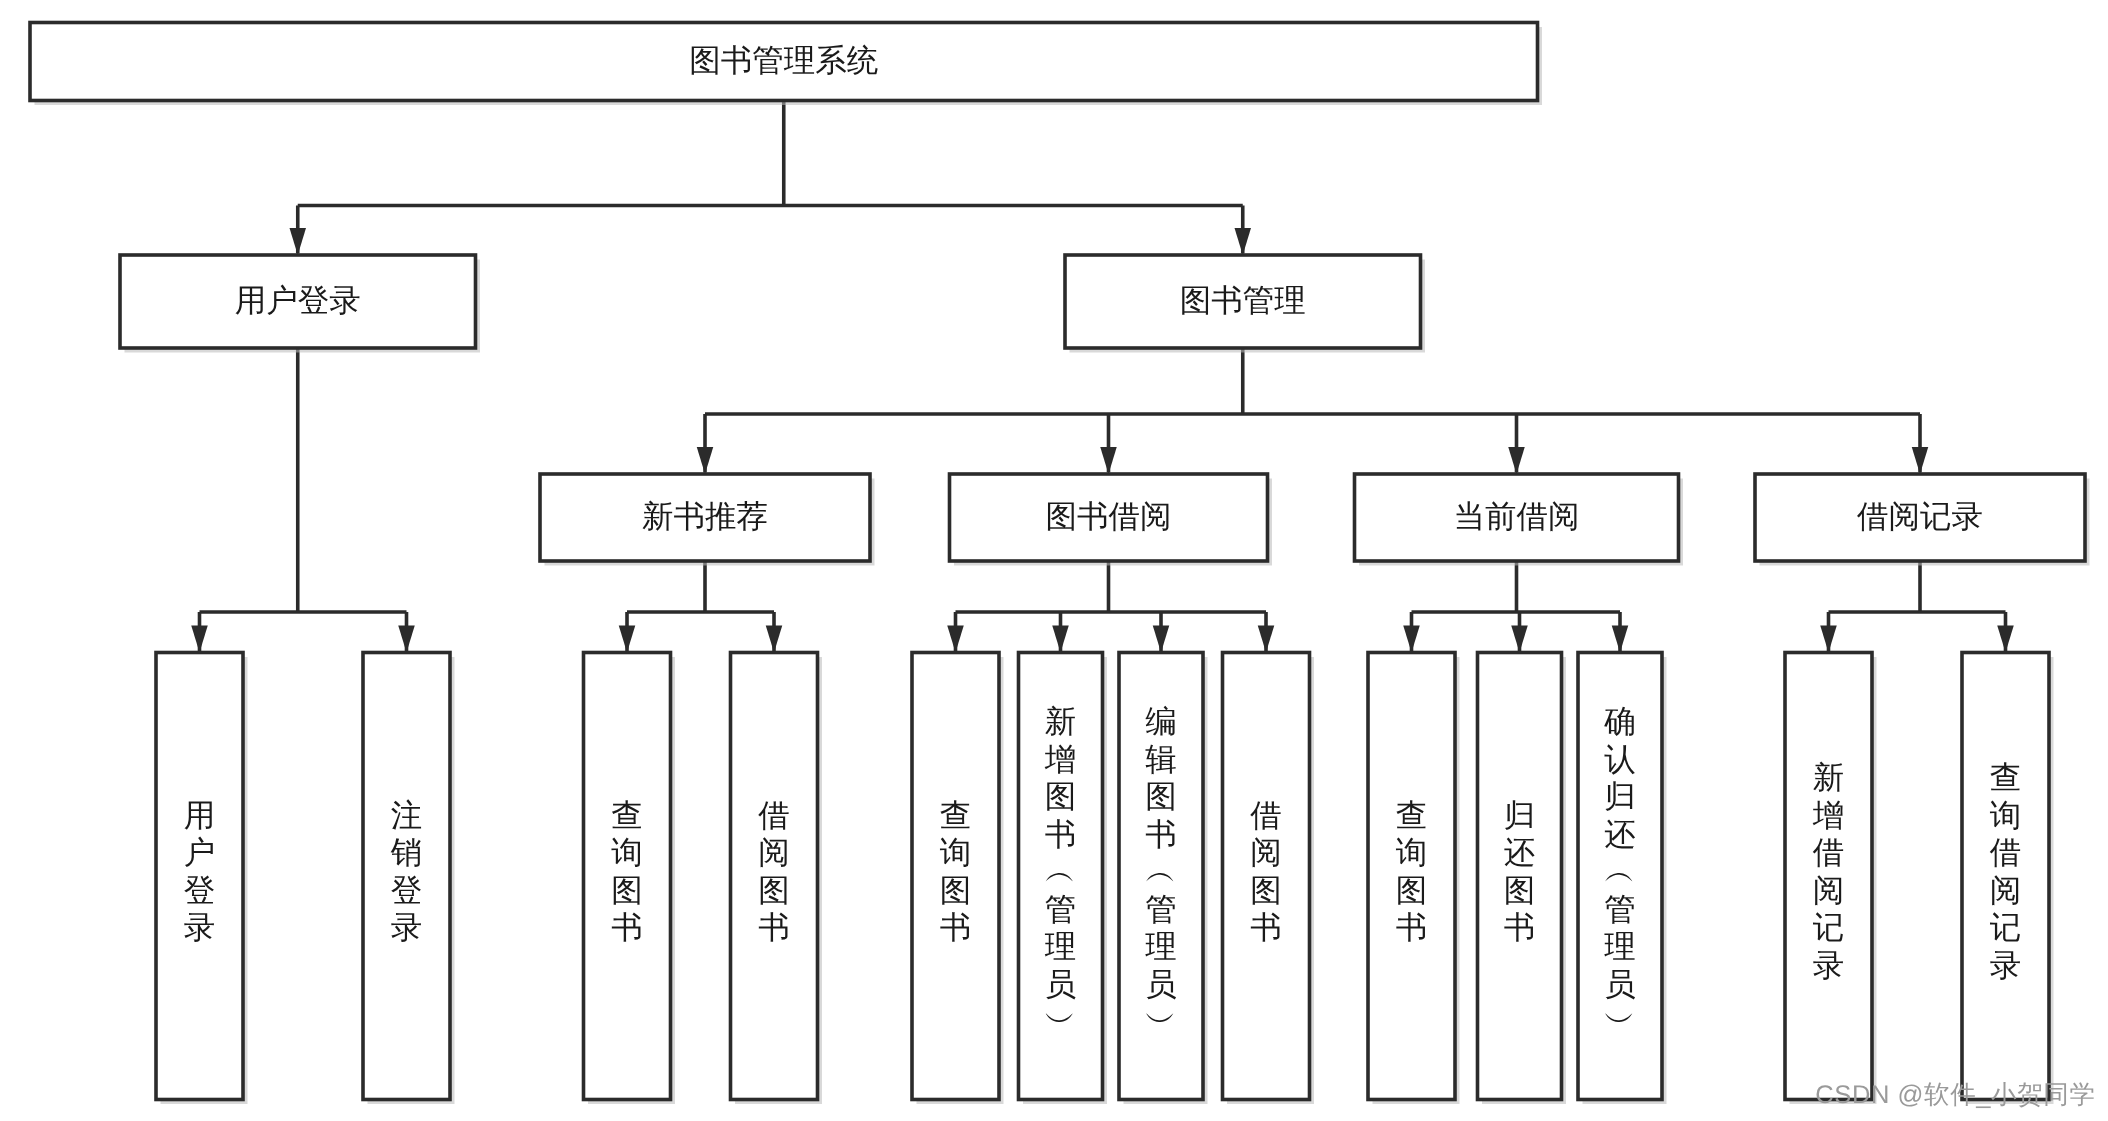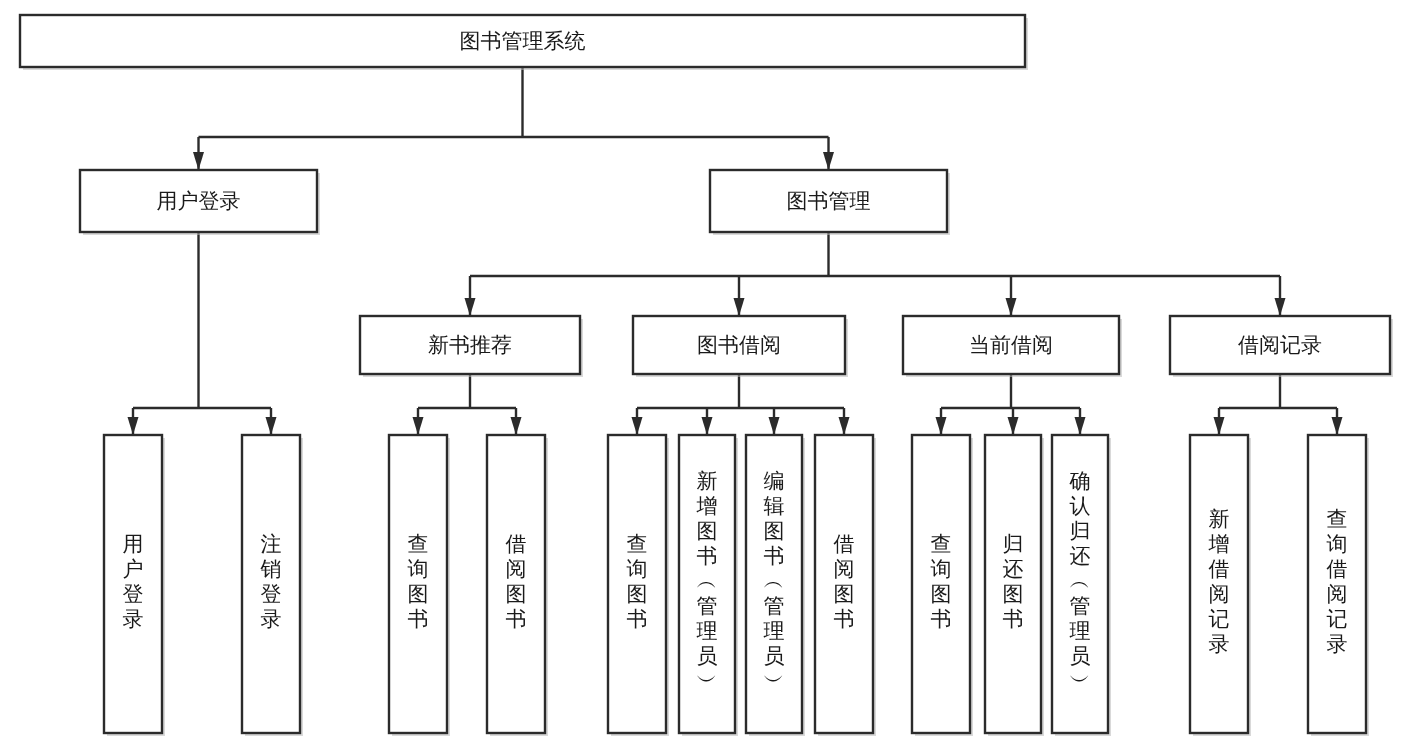--- a/index.html
+++ b/index.html
@@ -237,13 +237,14 @@
           <rect x="1190" y="435" width="58" height="298" class="node-box"></rect>
           <text x="1219" y="525.5" class="node-label-v"><tspan x="1219" dy="0">新</tspan><tspan x="1219" dy="25">增</tspan><tspan x="1219" dy="25">借</tspan><tspan x="1219" dy="25">阅</tspan><tspan x="1219" dy="25">记</tspan><tspan x="1219" dy="25">录</tspan></text>
         </g>
         <g>
           <rect x="1311" y="438" width="58" height="298" class="node-shadow"></rect>
           <rect x="1308" y="435" width="58" height="298" class="node-box"></rect>
           <text x="1337" y="525.5" class="node-label-v"><tspan x="1337" dy="0">查</tspan><tspan x="1337" dy="25">询</tspan><tspan x="1337" dy="25">借</tspan><tspan x="1337" dy="25">阅</tspan><tspan x="1337" dy="25">记</tspan><tspan x="1337" dy="25">录</tspan></text>
         </g>
       </g>
   </svg>
+  <div class="watermark">CSDN @软件_小贺同学</div>
 </div>
 
 </body></html>

